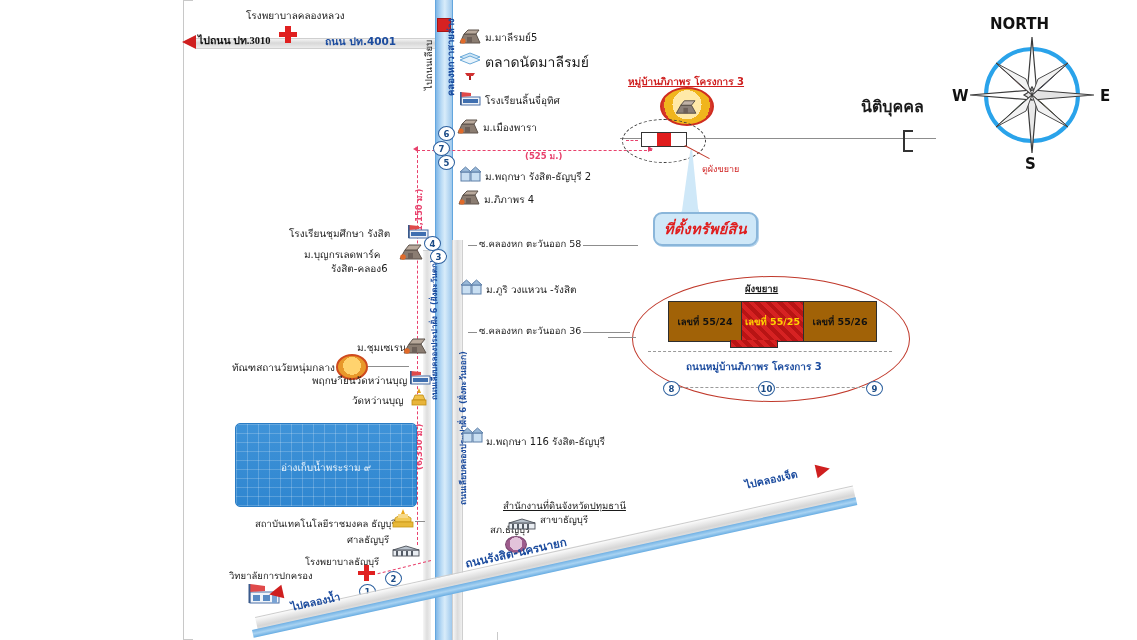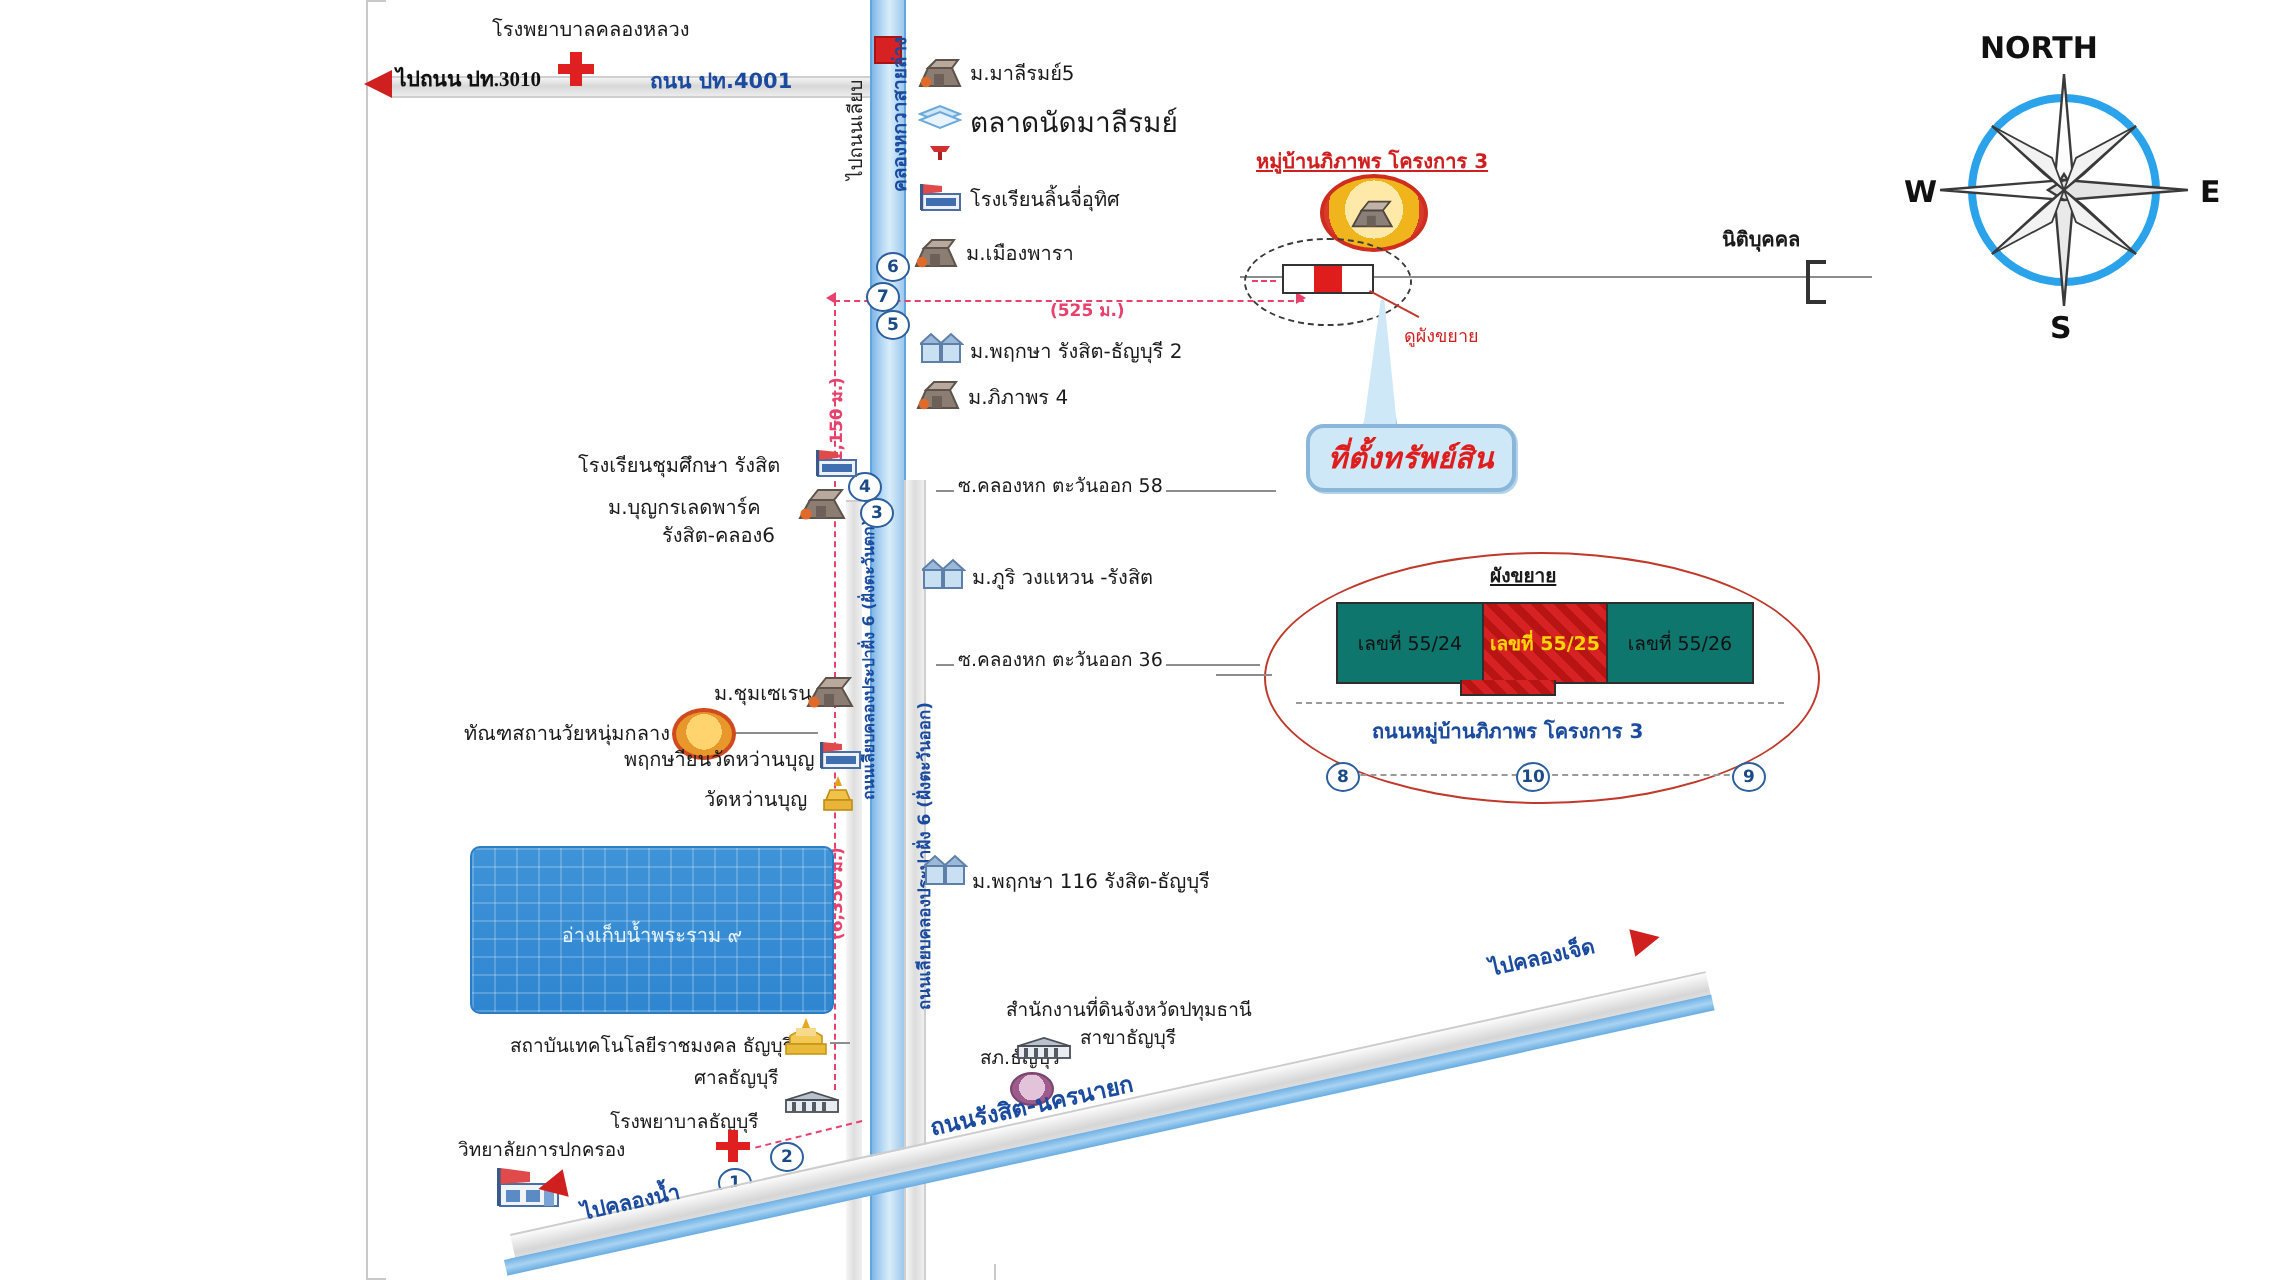--- a/index.html
+++ b/index.html
@@ -67,22 +67,22 @@
   
   .marker-box{position:absolute;display:flex;border:1.4px solid #333;background:#fff;}
   .marker-box div{height:100%;}
   .marker-red{background:#e01d1d;}
 
   .ellipse-dash{position:absolute;border:1.4px dashed #3b3b3b;border-radius:50%;}
 
   
   .detail-ellipse{position:absolute;border:1.6px solid #c0392b;border-radius:50%;background:#fff;}
   .plan-row{position:absolute;display:flex;}
-  .plan-cell{border:1.5px solid #2e2e2e;background:#0f766e;display:flex;align-items:center;justify-content:center;
-             font-size:9.5px;color:#111;}
+  .plan-cell{border:1.5px solid #2e2e2e;background:#a16207;display:flex;align-items:center;justify-content:center;
+             font-size:9.5px;color:#111;font-weight:bold;}
   .plan-cell.hl{background:repeating-linear-gradient(45deg,#d62222 0 4px,#b81414 4px 8px);color:#ffd400;font-weight:bold;}
 
   
   .compass-wrap{position:absolute;}
   .cmp-letter{position:absolute;font-weight:bold;font-size:15px;color:#111;font-family:"DejaVu Sans",sans-serif;}
 
   
   .arrow-l{position:absolute;width:0;height:0;border-top:7px solid transparent;border-bottom:7px solid transparent;border-right:14px solid #cf1f1f;}
   .arrow-r{position:absolute;width:0;height:0;border-top:7px solid transparent;border-bottom:7px solid transparent;border-left:14px solid #cf1f1f;}
   .redbar{position:absolute;background:#cf1f1f;height:5px;}
@@ -290,21 +290,21 @@
     <rect x="7" y="12" width="7" height="6" fill="#5a8bc4"></rect>
     <rect x="17" y="12" width="7" height="6" fill="#5a8bc4"></rect>
     <rect x="26" y="12" width="5" height="8" fill="#7aa3d4"></rect>
     <path d="M4 9 L4 1 L19 3 L19 8 Z" fill="#e04a4a"></path>
     <rect x="2.5" y="1" width="1.8" height="19" fill="#3a5a8c"></rect>
   </svg>
 
   <div class="lbl" style="left:490px;top:525px;font-size:9.5px;">สภ.ธัญบุรี</div>
   <div class="abs" style="left:505px;top:536px;width:20px;height:15px;border-radius:50%;background:radial-gradient(circle at 50% 45%,#e2c3da 0 50%,#9e5c8c 50% 100%);border:1.4px solid #7a4570;"></div>
 
-  <div class="lbl" style="left:503px;top:501px;font-size:9.5px;">สำนักงานที่ดินจังหวัดปทุมธานี</div>
+  <div class="lbl" style="left:503px;top:501px;font-size:9.5px;text-decoration:underline;">สำนักงานที่ดินจังหวัดปทุมธานี</div>
   <div class="lbl" style="left:540px;top:515px;font-size:9.5px;">สาขาธัญบุรี</div>
   <svg class="ico" style="left:508px;top:518px;" width="28" height="13" viewBox="0 0 28 13">
     <rect x="1" y="5" width="26" height="6" fill="#e9edf2" stroke="#4a4f57" stroke-width=".9"></rect>
     <path d="M1 5 L14 1 L27 5 Z" fill="#b9c2cc" stroke="#4a4f57" stroke-width=".9"></path>
     <rect x="4" y="6" width="2" height="5" fill="#545b65"></rect>
     <rect x="9" y="6" width="2" height="5" fill="#545b65"></rect>
     <rect x="14" y="6" width="2" height="5" fill="#545b65"></rect>
     <rect x="19" y="6" width="2" height="5" fill="#545b65"></rect>
   </svg>
 
@@ -319,21 +319,21 @@
   <div class="lbl lbl-b red-txt underline" style="left:628px;top:76px;font-size:10px;">หมู่บ้านภิภาพร โครงการ 3</div>
   <div class="badge" style="left:660px;top:87px;">
     <svg class="badge-inner" viewBox="0 0 28 18">
       <path d="M2 16 L7 7 L19 7 L24 16 Z" fill="#8b8078" stroke="#4e463f" stroke-width="1"></path>
       <path d="M7 7 L11 2 L23 2 L19 7 Z" fill="#c0b2a6" stroke="#4e463f" stroke-width="1"></path>
       <rect x="10" y="10" width="5" height="6" fill="#6d6059"></rect>
     </svg>
   </div>
 
   <div class="thin-line" style="left:620px;top:138px;width:316px;"></div>
-  <div class="lbl lbl-b" style="left:861px;top:115px;font-size:10px;">นิติบุคคล</div>
+  <div class="lbl lbl-b" style="left:861px;top:100px;font-size:16px;font-family:Liberation Mono, monospace;">นิติบุคคล</div>
   <div class="abs" style="left:903px;top:130px;width:8px;height:18px;border:2px solid #333;border-right:none;"></div>
 
   <div class="ellipse-dash" style="left:622px;top:119px;width:82px;height:42px;"></div>
 
   <div class="marker-box" style="left:641px;top:132px;width:44px;height:13px;">
     <div style="width:15px;"></div>
     <div class="marker-red" style="width:14px;"></div>
     <div style="width:15px;"></div>
   </div>
   <div class="abs" style="left:626px;top:140px;width:12px;height:0;border-top:1.2px dashed #e8416c;"></div>

